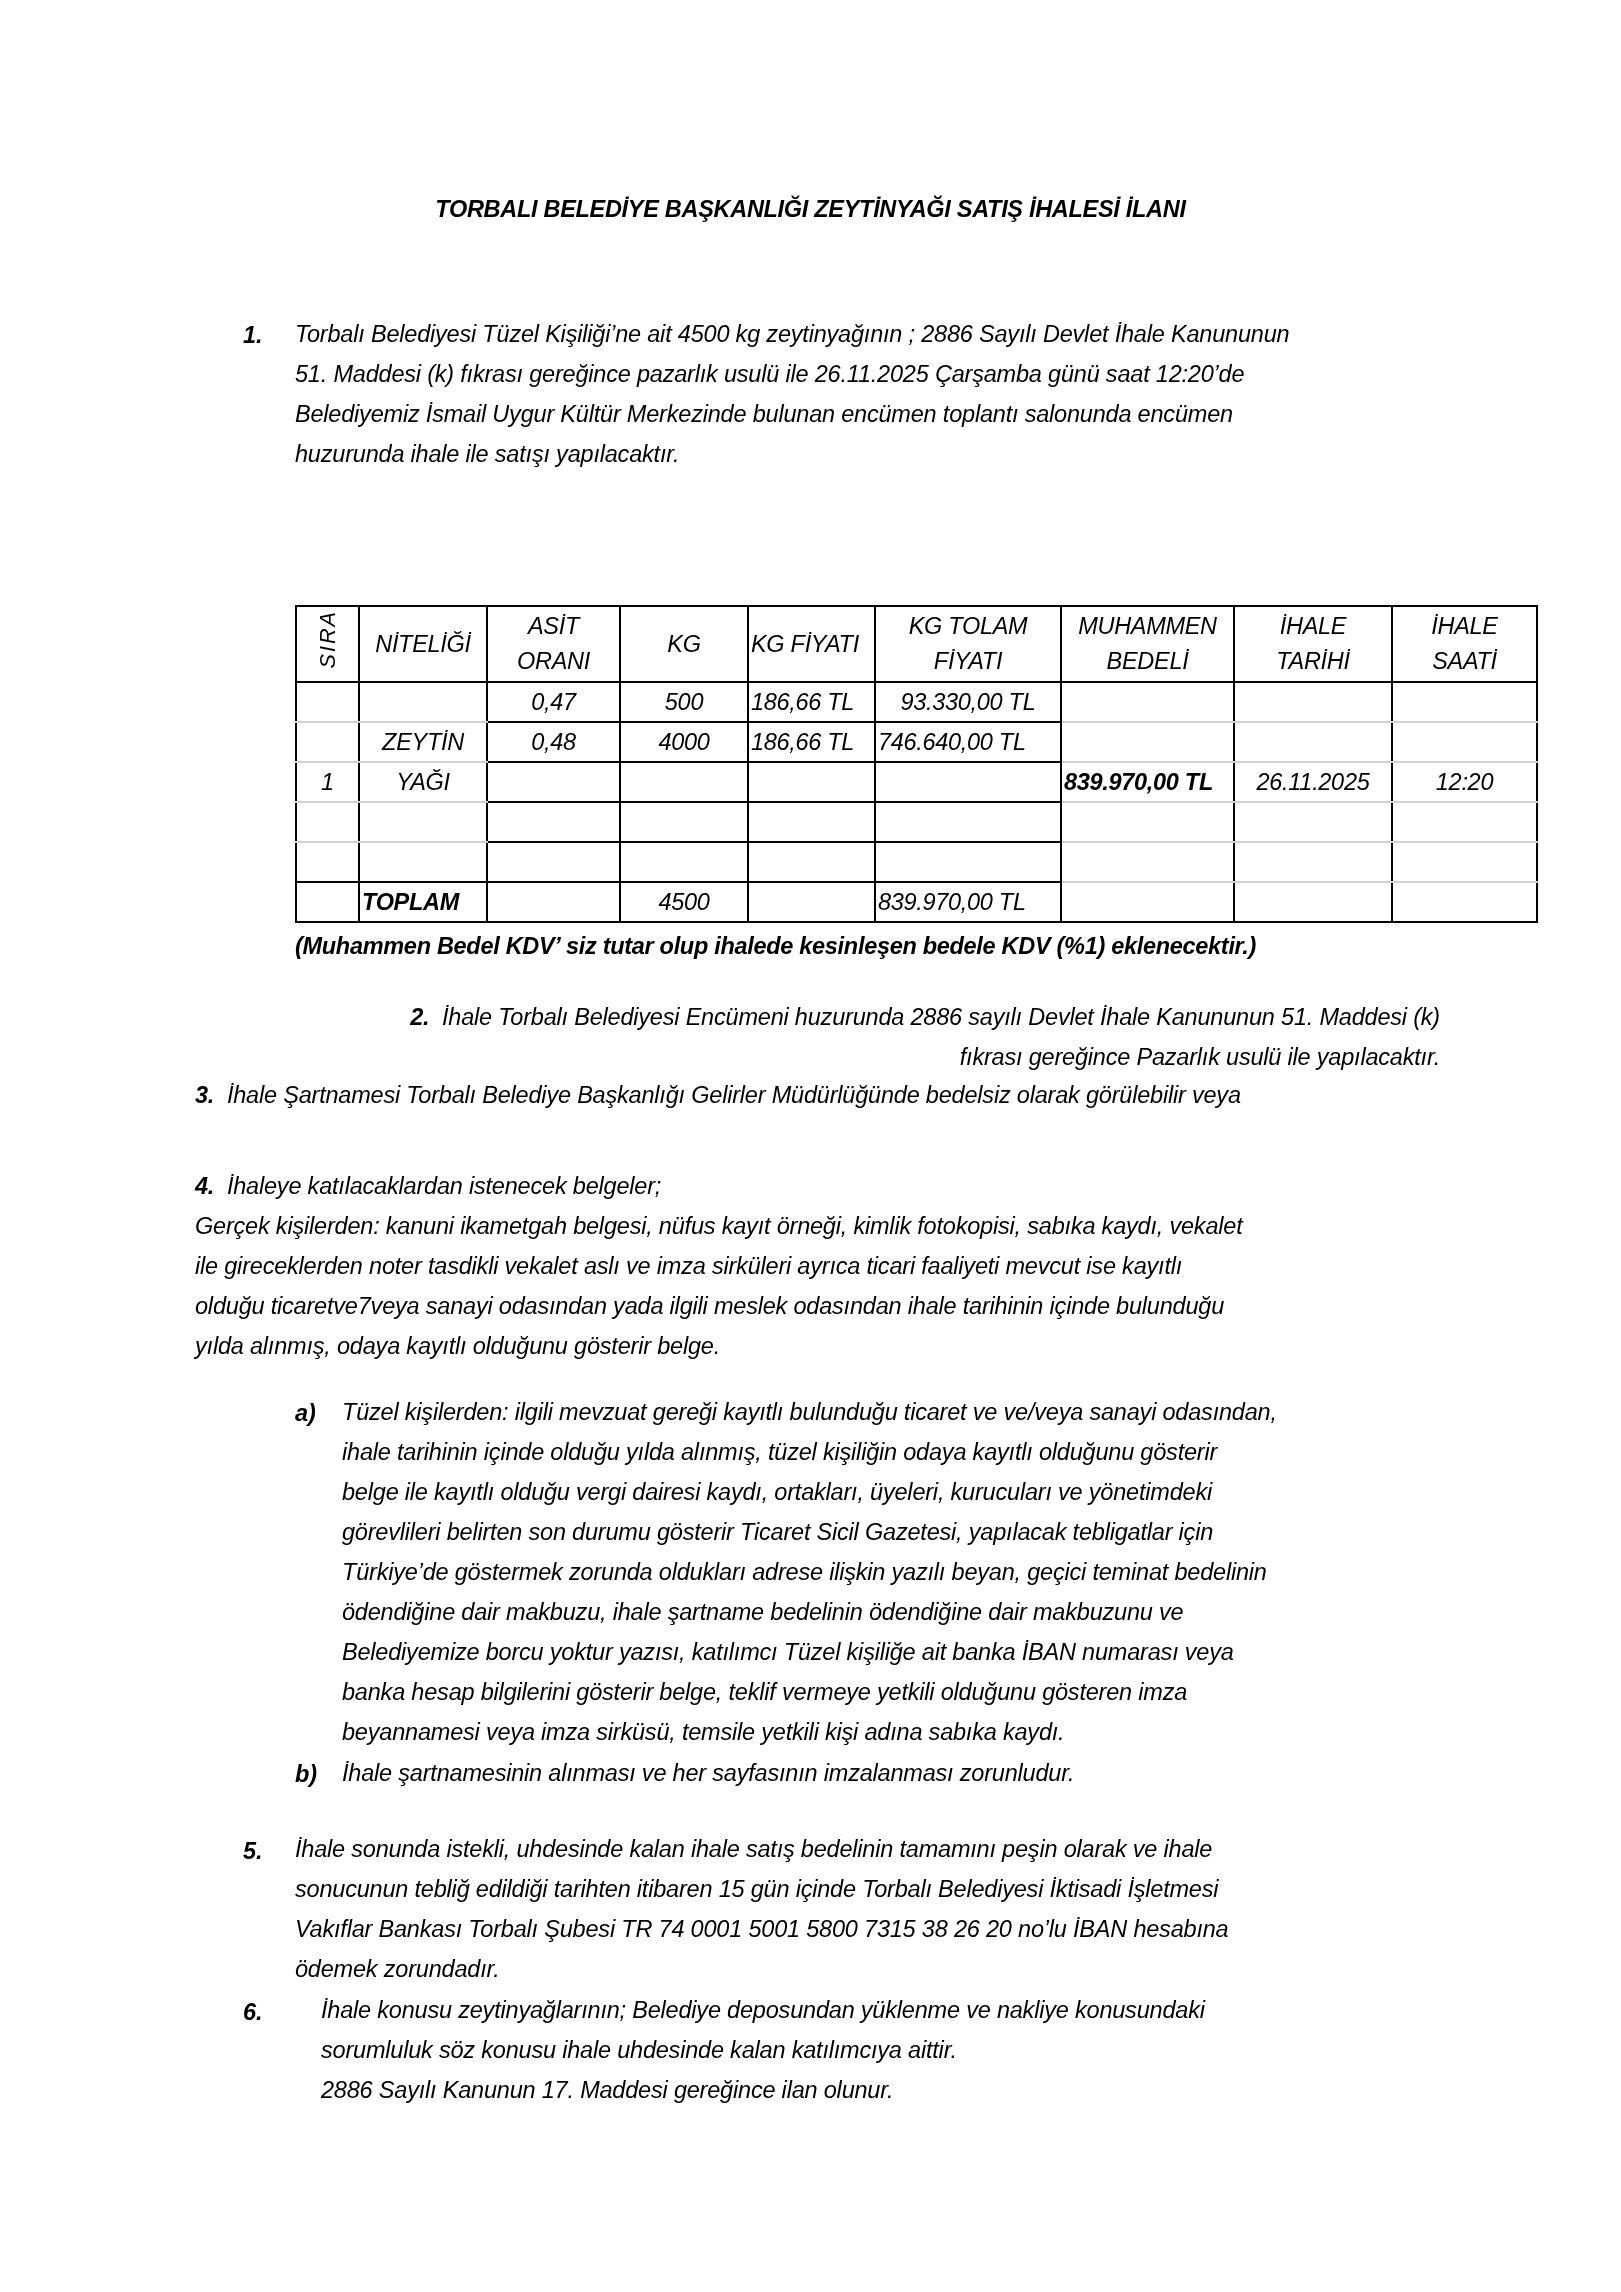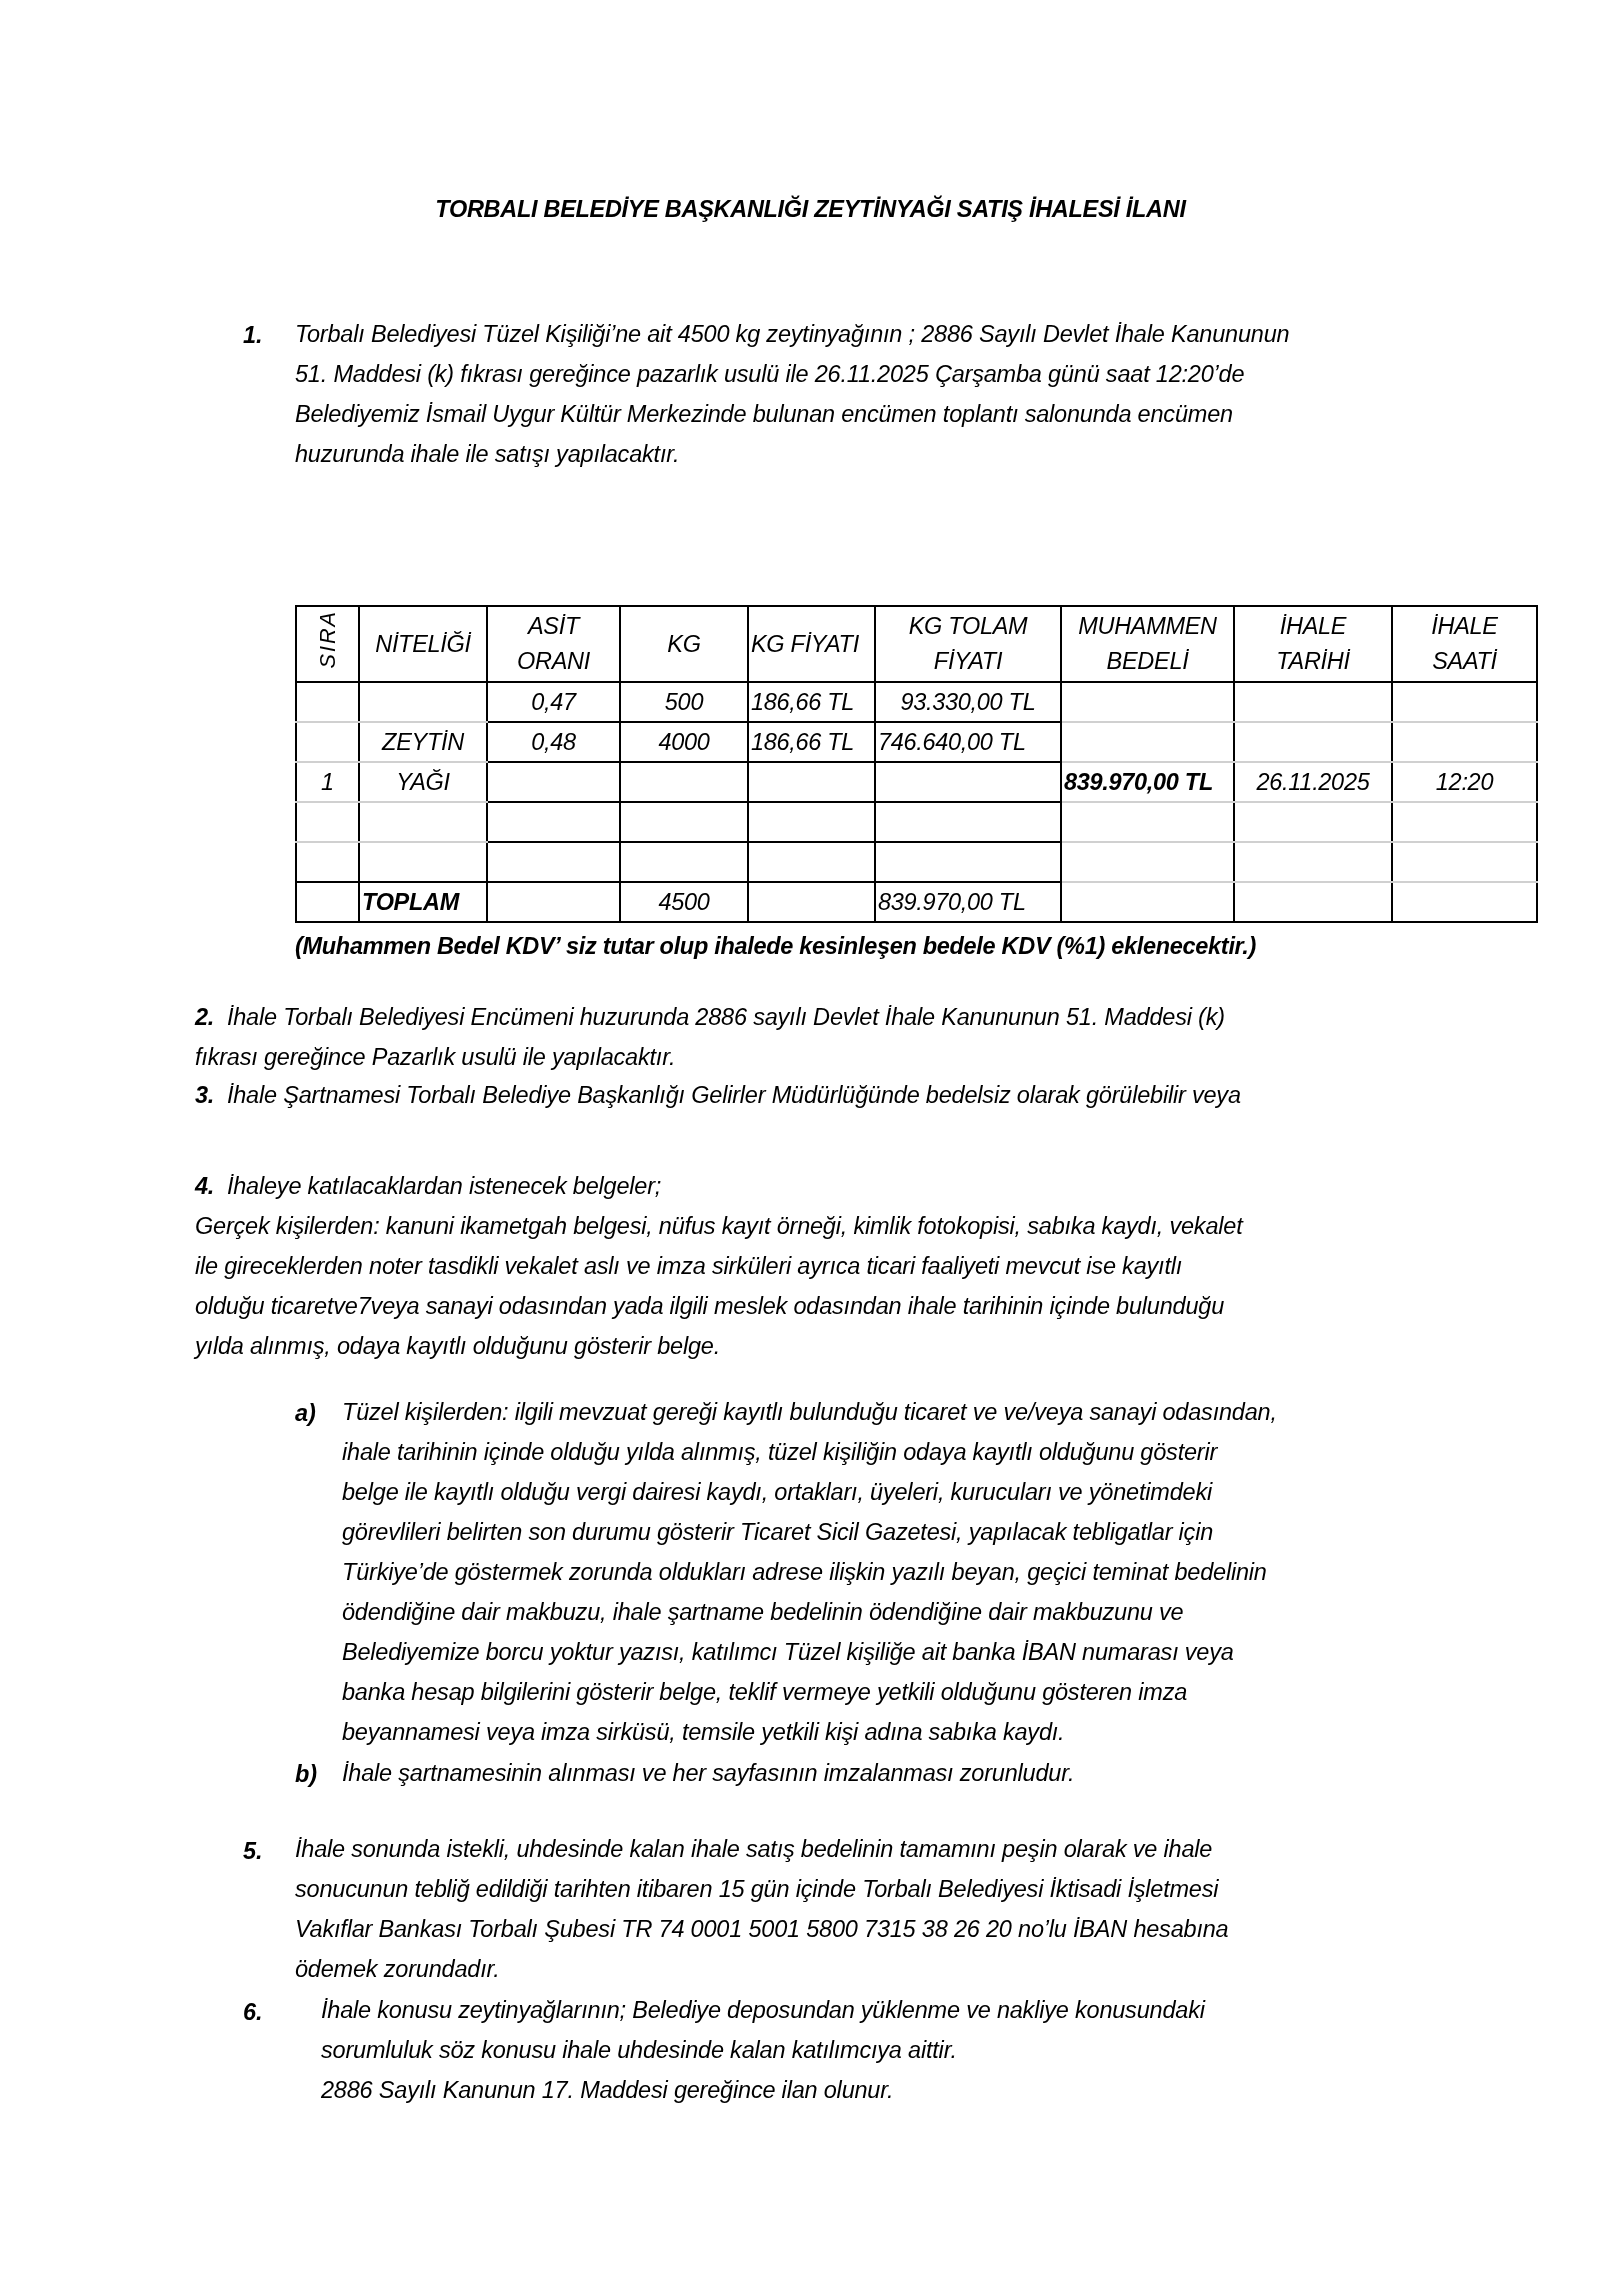--- a/index.html
+++ b/index.html
@@ -142,21 +142,21 @@
       <td class="left">839.970,00 TL</td>
       <td class="soft"></td>
           <td class="soft"></td>
           <td class="soft"></td>
     </tr>
   </tbody>
     </table>
 
   <div class="abs bold" style="left:295px; top:933px; font-size:23.5px; letter-spacing:-0.3px;">(Muhammen Bedel KDV’ siz tutar olup ihalede kesinleşen bedele KDV (%1) eklenecektir.)</div>
 
-  <div class="abs para" style="left:195px; top:997px; width:1245px;">
+  <div class="abs para" style="left:195px; top:997px; width:1245px;text-align:right;">
     <div><span class="num">2.</span>&nbsp; <span>İhale Torbalı Belediyesi Encümeni huzurunda 2886 sayılı Devlet İhale Kanununun 51. Maddesi (k)</span></div>
     <div>fıkrası gereğince Pazarlık usulü ile yapılacaktır.</div>
   </div>
 
   <div class="abs para" style="left:195px; top:1075px; width:1245px;">
     <div><span class="num">3.</span>&nbsp; <span>İhale Şartnamesi Torbalı Belediye Başkanlığı Gelirler Müdürlüğünde bedelsiz olarak görülebilir veya</span></div>
   </div>
 
   <div class="abs para" style="left:195px; top:1166px; width:1264px;">
     <div><span class="num">4.</span>&nbsp; <span>İhaleye katılacaklardan istenecek belgeler;</span></div>

